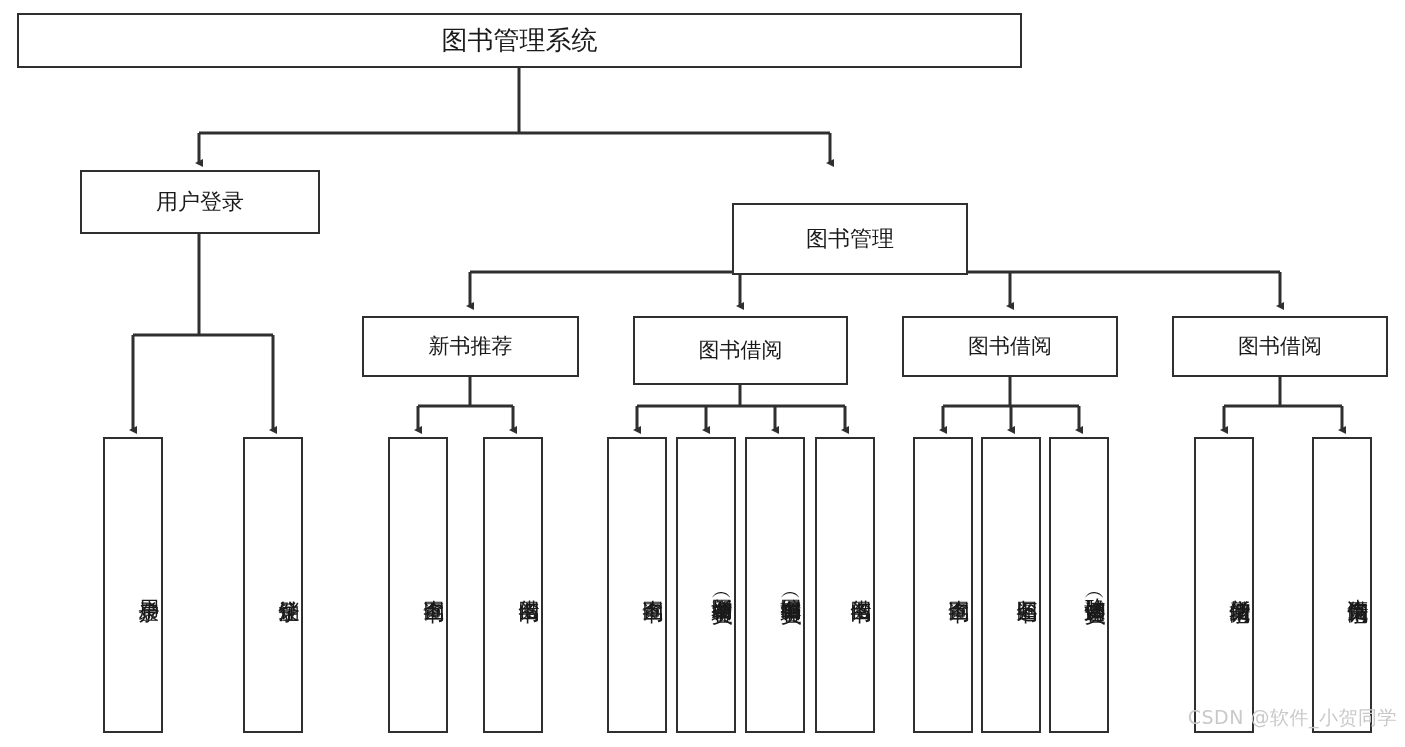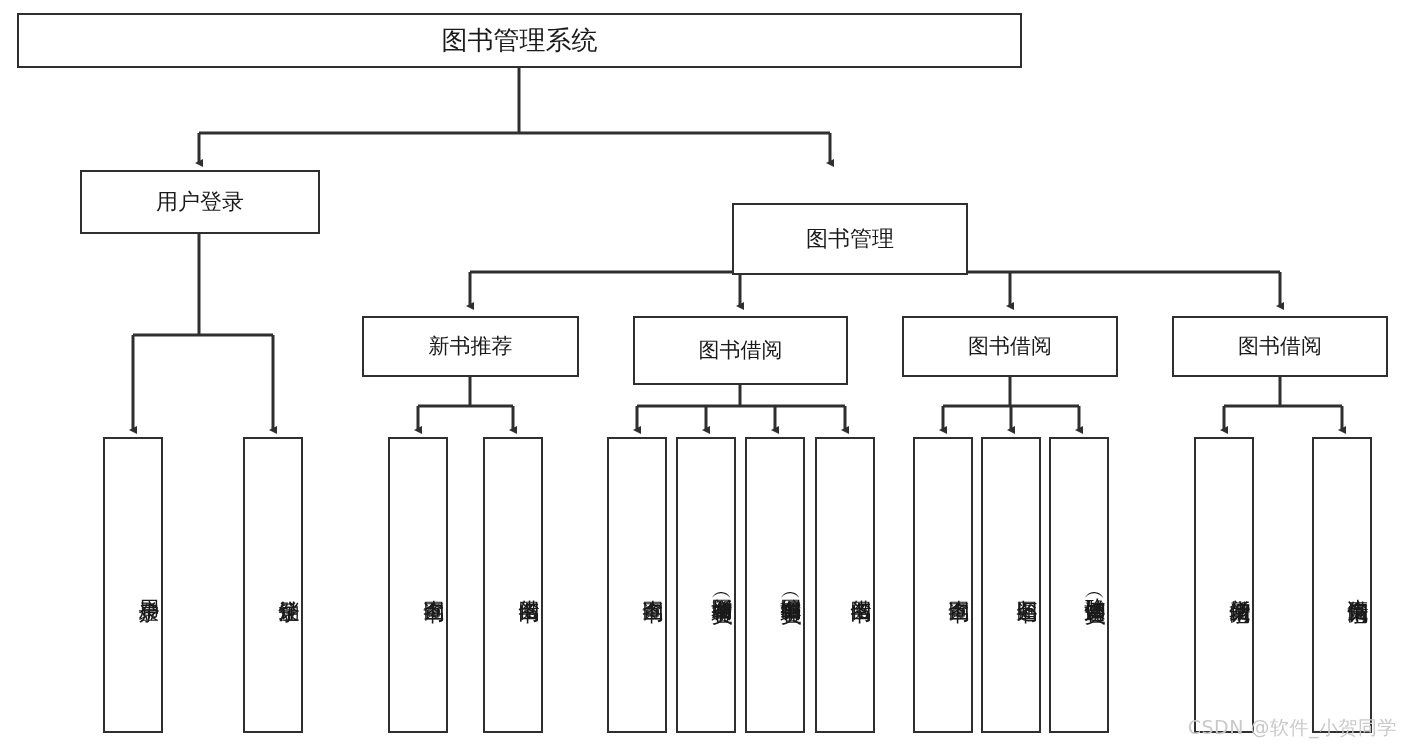--- a/index.html
+++ b/index.html
@@ -58,21 +58,21 @@
     letter-spacing: 1px;
   }
   .node.leaf .label {
     writing-mode: vertical-rl;
     text-orientation: upright;
     white-space: nowrap;
   }
   .watermark {
     position: absolute;
     right: 8px;
-    bottom: 6px;
+    bottom: 16px;
     font-size: 19px;
     color: #c9c9c9;
     letter-spacing: 0.5px;
     white-space: nowrap;
   }
 </style>
 </head>
 <body>
 
 <div id="diagram">

